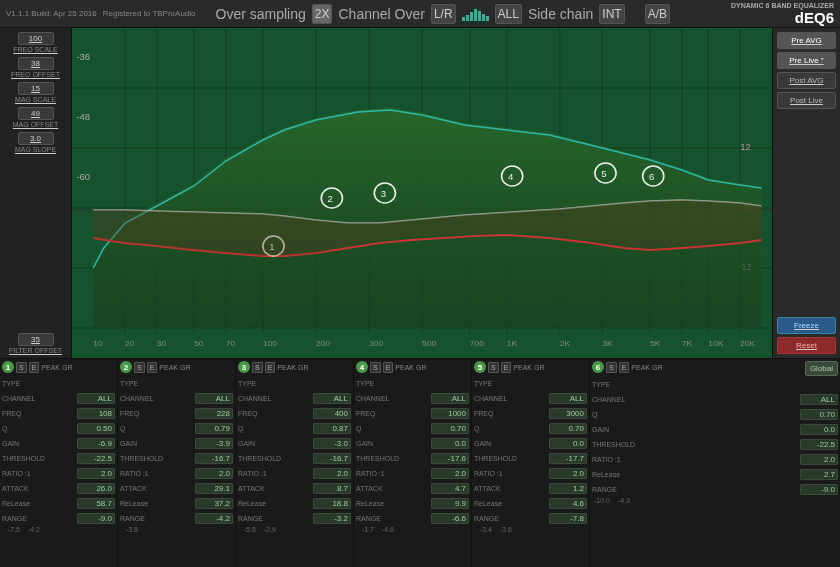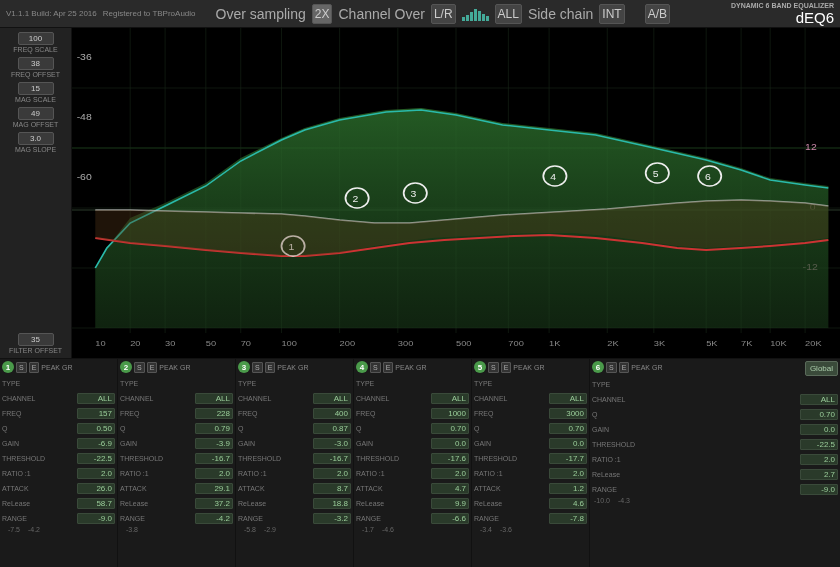--- a/index.html
+++ b/index.html
@@ -56,28 +56,29 @@
     }
     .spacer { flex: 1; }
     .plugin-title {
       font-size: 11px;
       font-weight: bold;
       color: #ccc;
       text-align: right;
     }
     .plugin-title span {
       font-size: 15px;
-      font-weight: normal;
+      font-weight: bold;
       color: #fff;
     }
 
     
     .main-area {
       display: flex;
       height: 330px;
+      text-decoration: underline;
     }
 
     
     .left-controls {
       width: 72px;
       background: #222;
       padding: 4px;
       display: flex;
       flex-direction: column;
       gap: 4px;
@@ -102,21 +103,21 @@
     }
     .ctrl-label {
       font-size: 7px;
       color: #888;
       text-align: center;
     }
 
     
     .eq-display {
       flex: 1;
-      background: #000000;
+      background: #14532d;
       position: relative;
       overflow: hidden;
     }
     .eq-svg {
       width: 100%;
       height: 100%;
     }
 
     
     .right-controls {
@@ -390,20 +391,29 @@
       <circle cx="503" cy="145" r="10" fill="none" stroke="#eee" stroke-width="1.5"></circle>
       <text x="499" y="149" fill="#eee" font-size="9">5</text>
 
       <circle cx="548" cy="148" r="10" fill="none" stroke="#eee" stroke-width="1.5"></circle>
       <text x="544" y="152" fill="#eee" font-size="9">6</text>
 
       <polygon points="20,182 50,182 80,183 115,184 145,185 180,186 200,188 230,192 260,195 290,195 310,193 340,190 370,187 400,185 430,183 460,181 490,178 520,175 545,173 575,172 600,173 630,175 650,178 650,210 630,213 600,216 575,218 545,220 520,218 490,213 460,208 430,205 400,205 370,206 340,208 310,210 290,213 260,218 230,225 200,228 180,228 145,225 115,222 80,218 50,215 20,210" fill="#5a3a1a" opacity="0.35"></polygon>
     </svg>
   </div>
 
+  <div class="right-controls">
+    <button class="rc-btn highlight">Pre AVG</button>
+    <button class="rc-btn highlight">Pre Live "</button>
+    <button class="rc-btn">Post AVG</button>
+    <button class="rc-btn">Post Live</button>
+    <div style="flex:1"></div>
+    <button class="rc-btn freeze">Freeze</button>
+    <button class="rc-btn red">Reset</button>
+  </div>
 </div>
 
 <div class="bottom-area">
 
   <div class="band-section" style="min-width:118px;max-width:118px;">
     <div class="band-header">
       <div class="band-num" style="background:#4a9a4a;">1</div>
       <button class="band-s-btn">S</button>
       <button class="band-e-btn">E</button>
       <span class="band-peak-label">PEAK</span>
@@ -411,21 +421,21 @@
     </div>
     <div class="param-row">
       <span class="param-label">TYPE</span>
     </div>
     <div class="param-row">
       <span class="param-label">CHANNEL</span>
       <span class="param-value">ALL</span>
     </div>
     <div class="param-row">
       <span class="param-label">FREQ</span>
-      <span class="param-value">157</span>
+      <span class="param-value">108</span>
     </div>
     <div class="param-row">
       <span class="param-label">Q</span>
       <span class="param-value">0.50</span>
     </div>
     <div class="param-row">
       <span class="param-label">GAIN</span>
       <span class="param-value">-6.9</span>
     </div>
     <div class="param-row">

